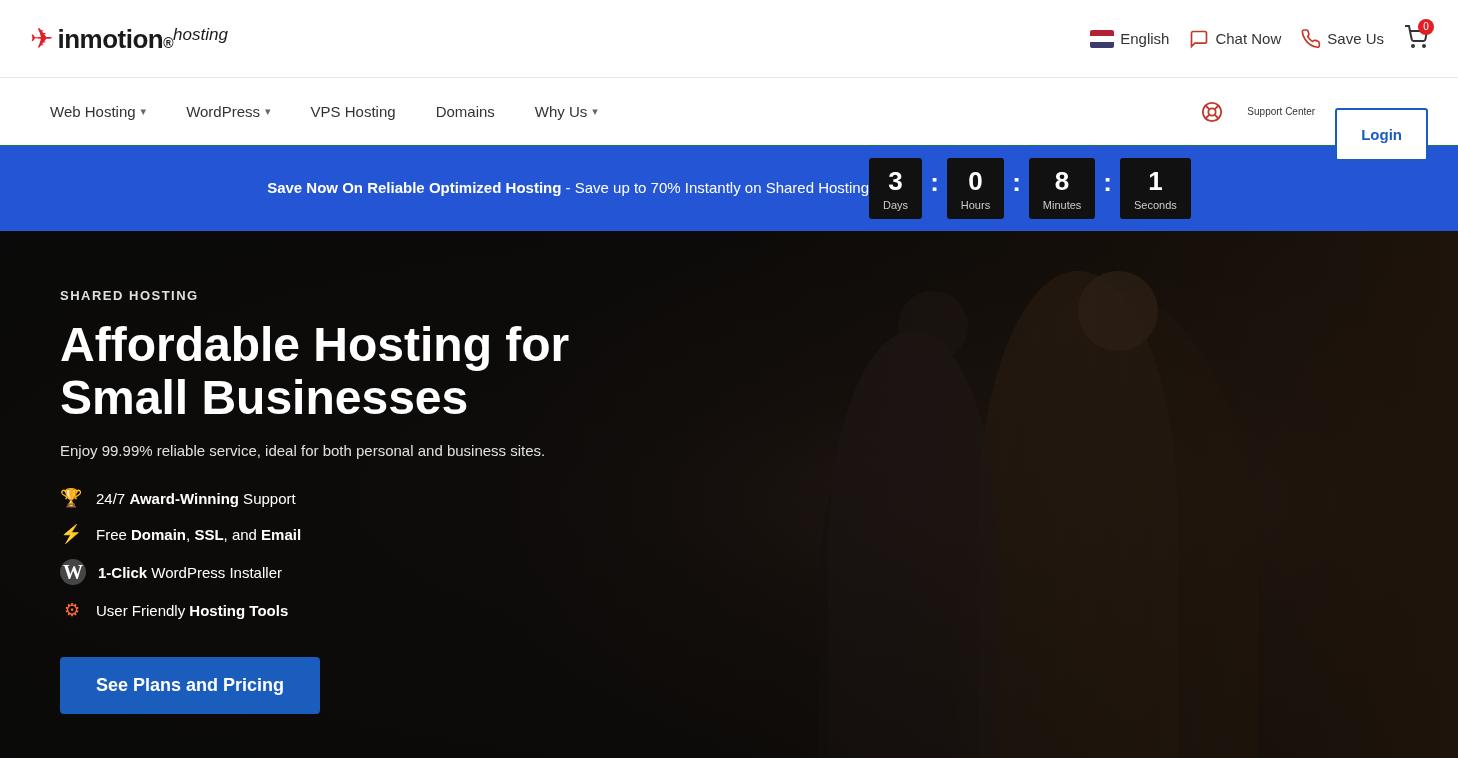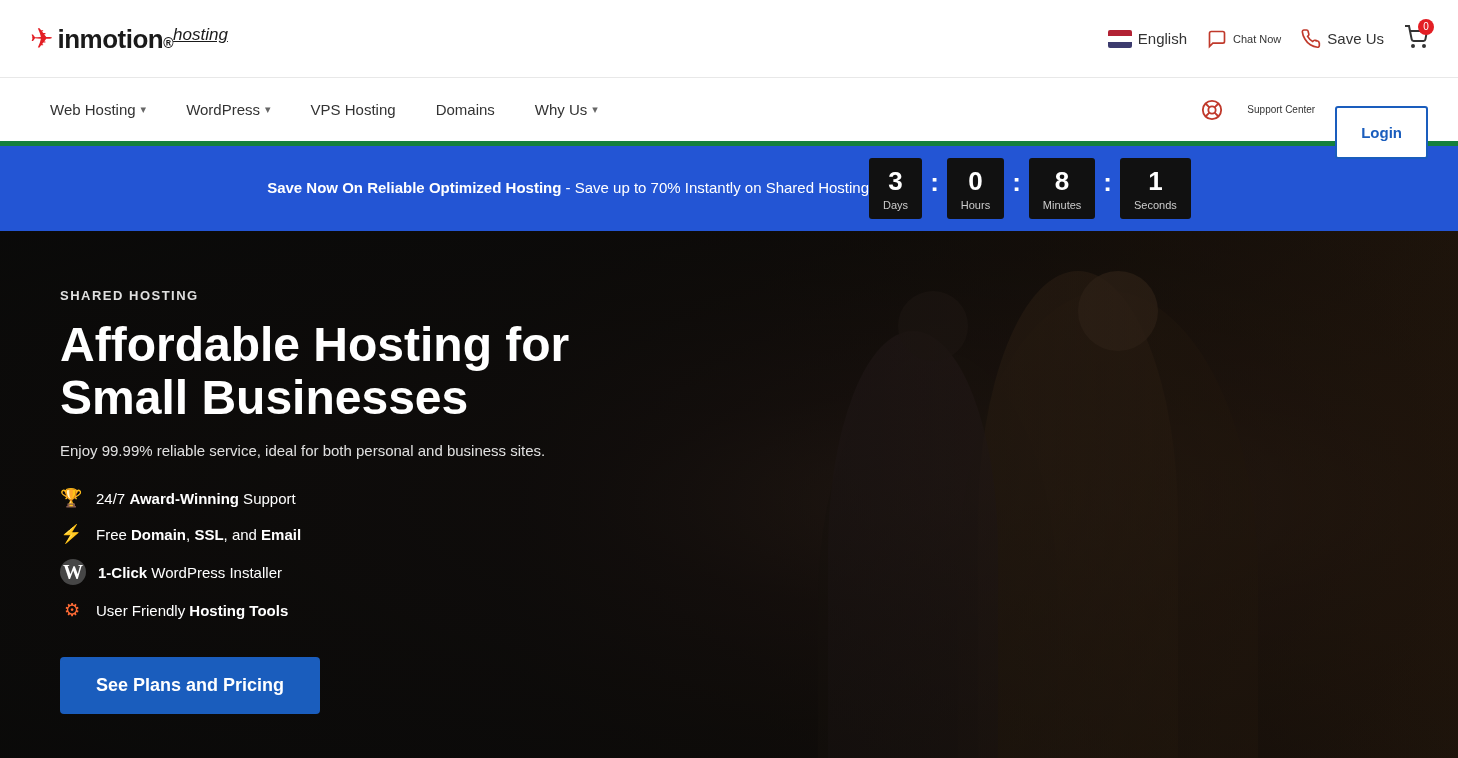--- a/index.html
+++ b/index.html
@@ -15,33 +15,33 @@
       height: 78px;
       border-bottom: 1px solid #e8e8e8;
     }
     .logo-wrap { display: flex; align-items: center; }
     .logo-text { display: flex; line-height: 1; }
     .logo-flame { color: #e31e24; font-size: 28px; margin-right: 4px; }
 
     .top-right { display: flex; align-items: center; gap: 20px; }
     .lang-btn { display: flex; align-items: center; gap: 6px; font-size: 15px; color: #333; cursor: pointer; }
     .flag-icon { width: 24px; height: 18px; display: inline-block; background: linear-gradient(180deg, #B22234 0%, #B22234 33%, #fff 33%, #fff 66%, #3C3B6E 66%); border-radius: 2px; position: relative; overflow: hidden; }
-    .chat-btn { display: flex; align-items: center; gap: 6px; font-size: 11px; color: #333; cursor: pointer; }
+    .chat-btn { display: flex; align-items: center; gap: 6px; font-size: 15px; color: #333; cursor: pointer; }
     .call-btn { display: flex; align-items: center; gap: 6px; font-size: 15px; color: #333; cursor: pointer; }
     .cart-btn { position: relative; cursor: pointer; }
     .cart-badge { position: absolute; top: -6px; right: -6px; background: #e31e24; color: #fff; font-size: 10px; border-radius: 50%; width: 16px; height: 16px; display: flex; align-items: center; justify-content: center; }
 
     
     .nav-bar {
       background: #fff;
       display: flex;
       align-items: center;
       padding: 0 30px;
       height: 68px;
-      border-bottom: 5px solid #15803d;
+      border-bottom: 1px solid #15803d;
     }
     .nav-items { display: flex; align-items: center; gap: 0; flex: 1; }
     .nav-item {
       display: flex; align-items: center; gap: 5px;
       padding: 0 20px; height: 68px;
       font-size: 15px; color: #333; cursor: pointer;
       white-space: nowrap;
     }
     .chevron { font-size: 11px; color: #666; }
     .nav-right { display: flex; align-items: center; gap: 20px; margin-left: auto; }
@@ -164,21 +164,21 @@
 </head>
 <body>
 
 <div class="top-bar">
   <div class="logo-wrap">
     <span class="logo-flame">✈</span>
     <div class="logo-text">
       <span style="font-size:26px;font-weight:800;color:#1a1a1a;letter-spacing:-0.5px;">
         <span style="color:#1a1a1a;">inmotion</span><span style="color:#1a1a1a;font-size:14px;">®</span>
       </span>
-      <span style="font-style:italic;font-size:17px;color:#1a1a1a;text-decoration:underline;">hosting</span>
+      <span style="font-style:italic;font-size:17px;color:#1a1a1a;">hosting</span>
     </div>
   </div>
 
   <div class="top-right">
     <div class="lang-btn">
       <div class="flag-icon"></div>
       <span>English</span>
     </div>
     <div class="chat-btn">
       <svg width="20" height="20" viewBox="0 0 24 24" fill="none" stroke="#c0392b" stroke-width="2">

